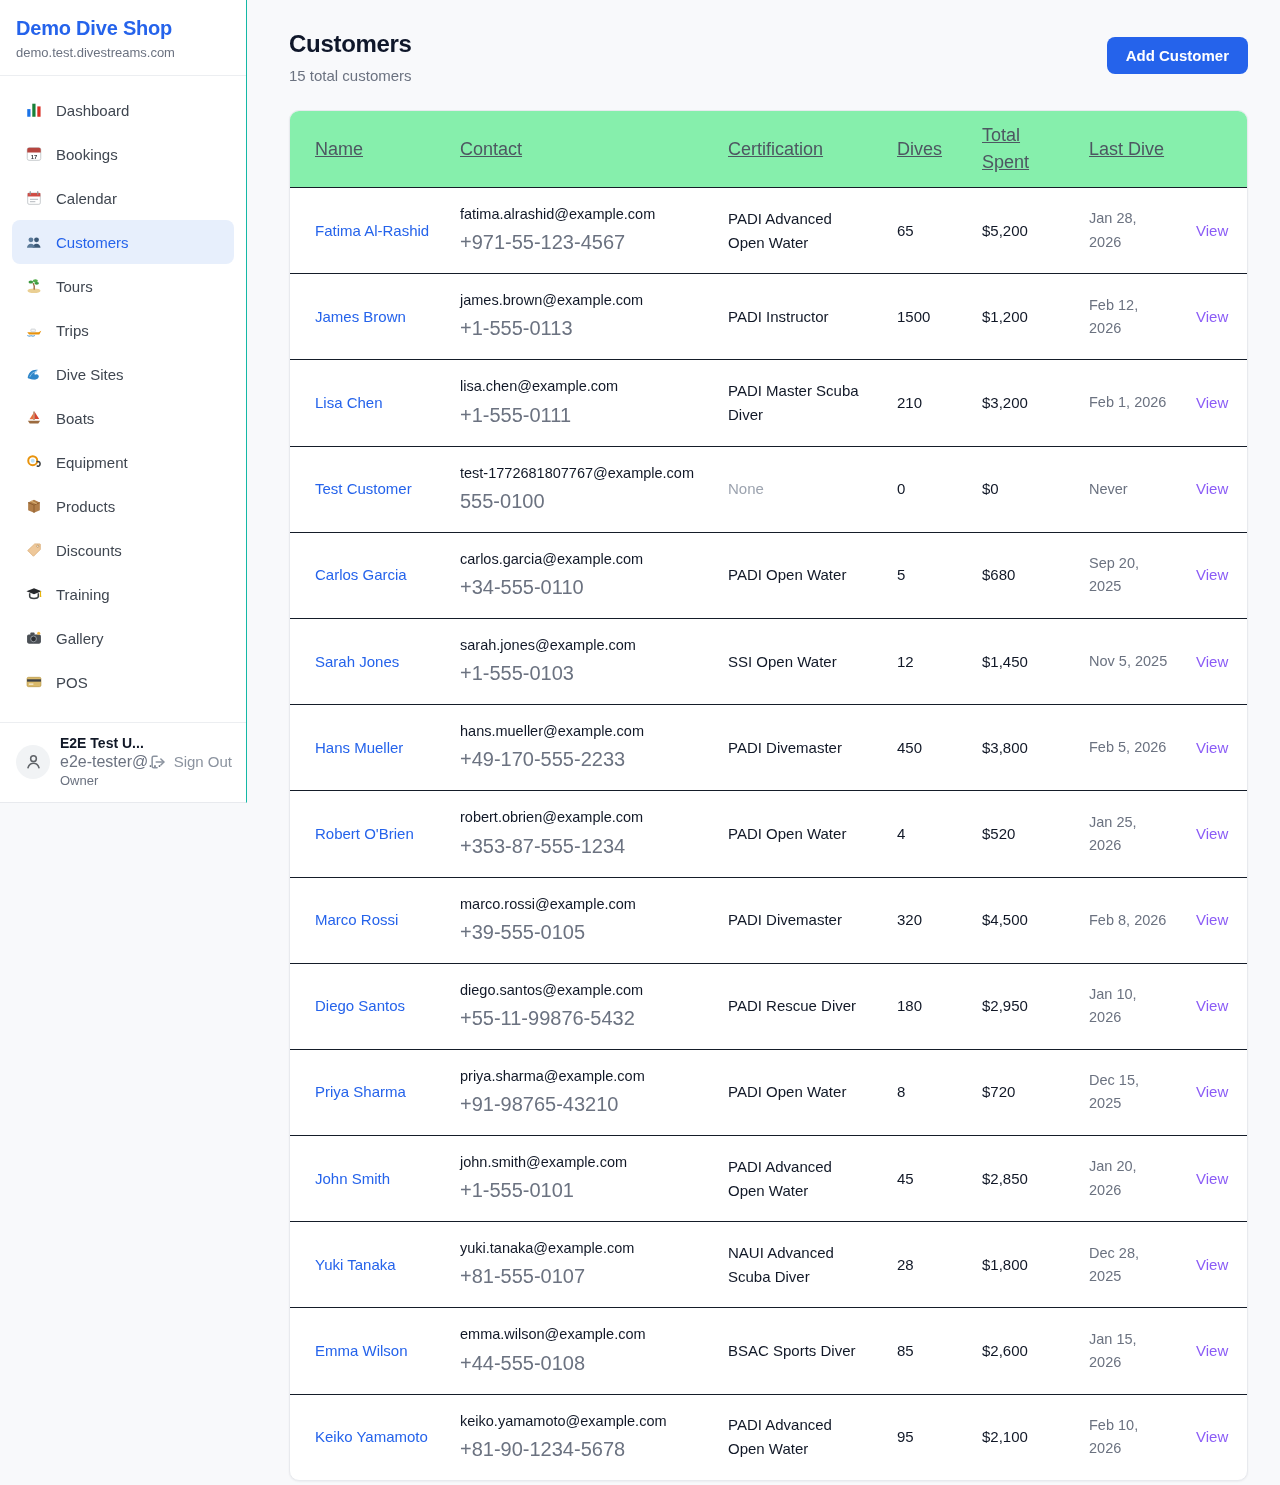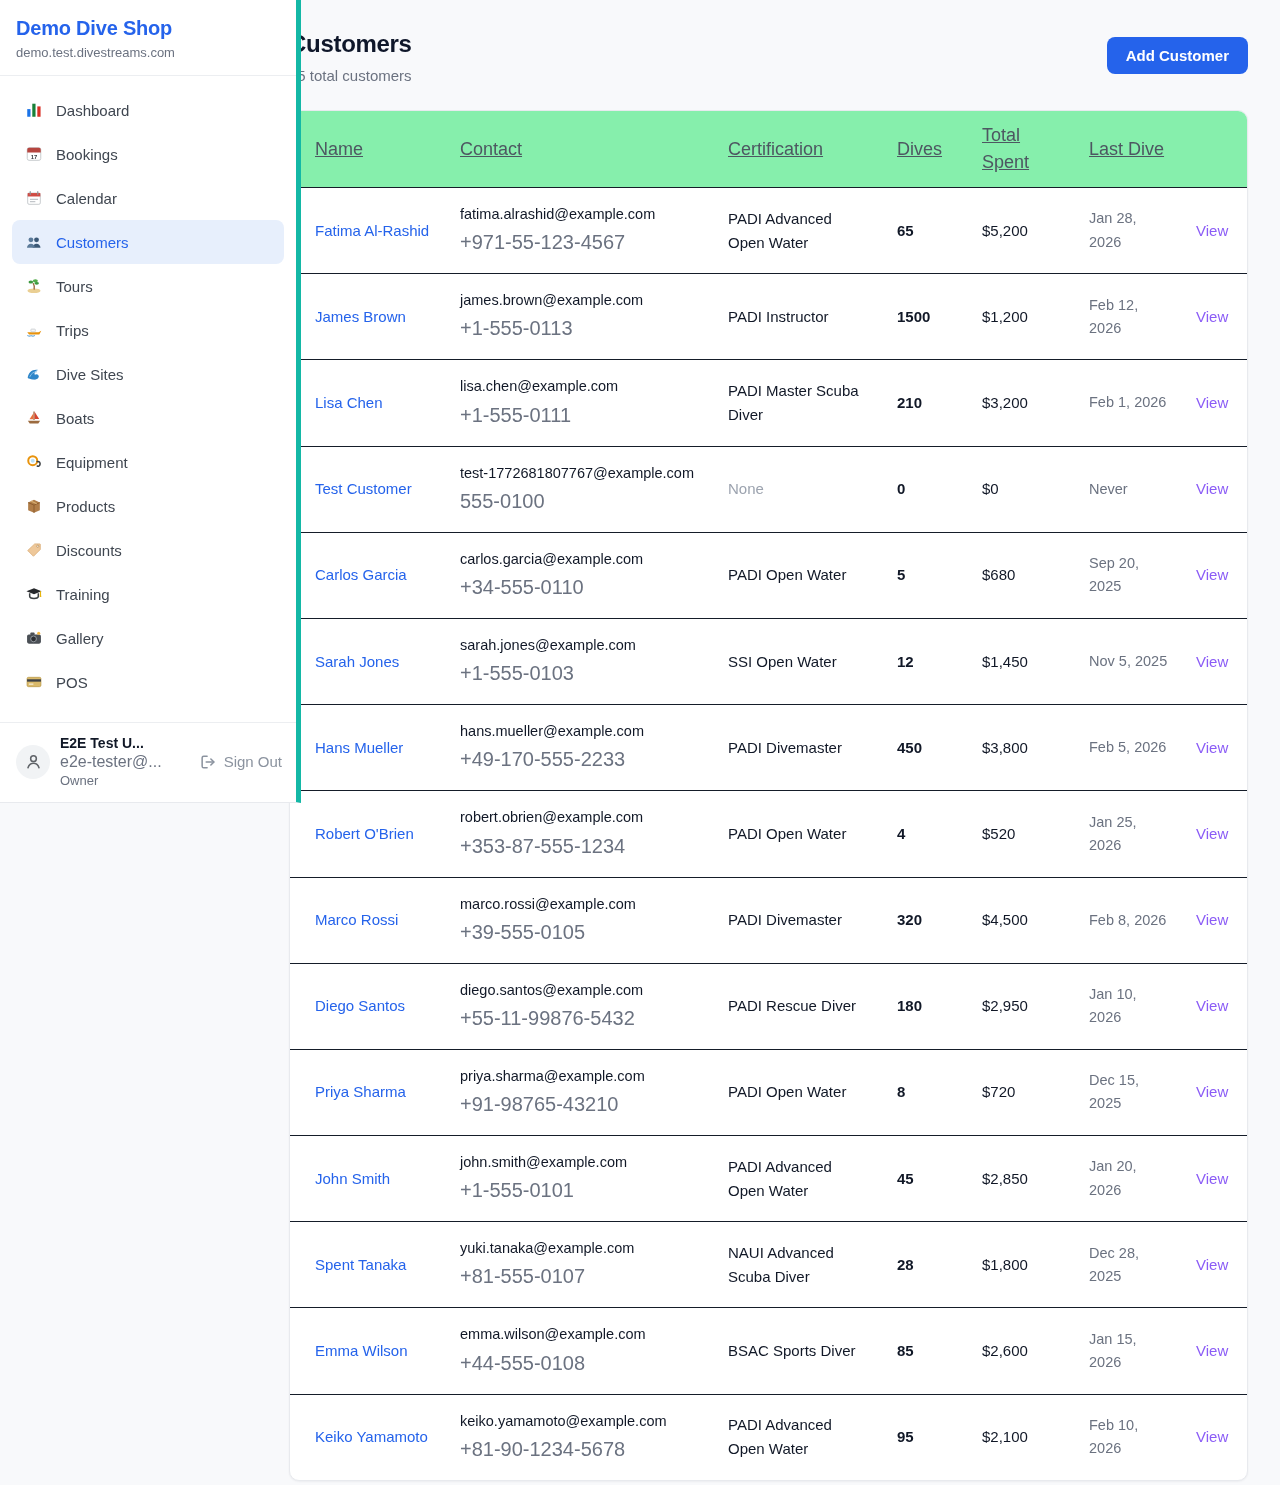--- a/index.html
+++ b/index.html
@@ -5,23 +5,23 @@
   * { box-sizing: border-box; }
   html,body { margin:0; padding:0; }
   body {
     width:1280px; height:1485px; overflow:hidden; position:relative;
     background:#f8f9fb; color:#111827;
     font-family:"Liberation Sans", sans-serif;
   }
 
   
   .sidebar {
-    position:absolute; left:0; top:0; width:301px;
+    position:absolute; left:0; top:0; width:247px;
     background:#ffffff;
-    border-right:5px solid #14b8a6; border-bottom:1px solid #e8eaee;
+    border-right:1px solid #14b8a6; border-bottom:1px solid #e8eaee;
   }
   .brand { padding:17px 16px 15px; border-bottom:1px solid #eceef1; }
   .brand-title { font-size:20px; font-weight:700; color:#2563eb; letter-spacing:-0.2px; }
   .brand-sub { margin-top:5px; font-size:13px; color:#6b7280; }
 
   .nav { padding:12px; }
   .nav-item {
     display:flex; align-items:center; gap:13px; height:44px; padding:0 12px;
     border-radius:8px; font-size:15px; color:#3f4650; cursor:pointer;
   }
@@ -74,21 +74,21 @@
   }
   .tbl td {
     padding:15px 0 15px 25px; font-size:15px; line-height:1.6; vertical-align:middle;
     overflow-wrap:break-word; word-wrap:break-word;
   }
   .tbl tbody tr + tr td { border-top:1px solid #151d29; }
 
   .col-name     { width:145px; padding-right:36px; }
   .col-contact  { width:268px; padding-right:33px; }
   .col-cert     { width:169px; padding-right:28px; }
-  .col-dives    { width:85px;  padding-right:8px;font-weight:bold; }
+  .col-dives    { width:85px;  padding-right:8px; }
   .col-spent    { width:107px; padding-right:30px; }
   .col-lastdive { width:107px; padding-right:26px; }
   .col-action   { width:79px;  padding-right:27px; }
 
   .name-link { color:#2563eb; font-weight:500; text-decoration:none; }
   .email { color:#111827; font-size:14.5px; line-height:1.6; }
   .phone { color:#6b7280; font-size:20px; line-height:1.6; }
   .cert-muted { color:#9ca3af; }
   td.col-lastdive { color:#6b7280; font-size:14.5px; }
   .view-link { color:#8b5cf6; text-decoration:none; font-weight:400; font-size:15px;text-align:center; }
@@ -436,21 +436,21 @@
               <div class="email">john.smith@example.com</div>
               <div class="phone">+1-555-0101</div>
             </td>
             <td class="col-cert">PADI Advanced Open Water</td>
             <td class="col-dives">45</td>
             <td class="col-spent">$2,850</td>
             <td class="col-lastdive">Jan 20, 2026</td>
             <td class="col-action"><a href="#" class="view-link">View</a></td>
           </tr>
           <tr>
-            <td class="col-name"><a href="#" class="name-link">Spent Tanaka</a></td>
+            <td class="col-name"><a href="#" class="name-link">Yuki Tanaka</a></td>
             <td class="col-contact">
               <div class="email">yuki.tanaka@example.com</div>
               <div class="phone">+81-555-0107</div>
             </td>
             <td class="col-cert">NAUI Advanced Scuba Diver</td>
             <td class="col-dives">28</td>
             <td class="col-spent">$1,800</td>
             <td class="col-lastdive">Dec 28, 2025</td>
             <td class="col-action"><a href="#" class="view-link">View</a></td>
           </tr>

